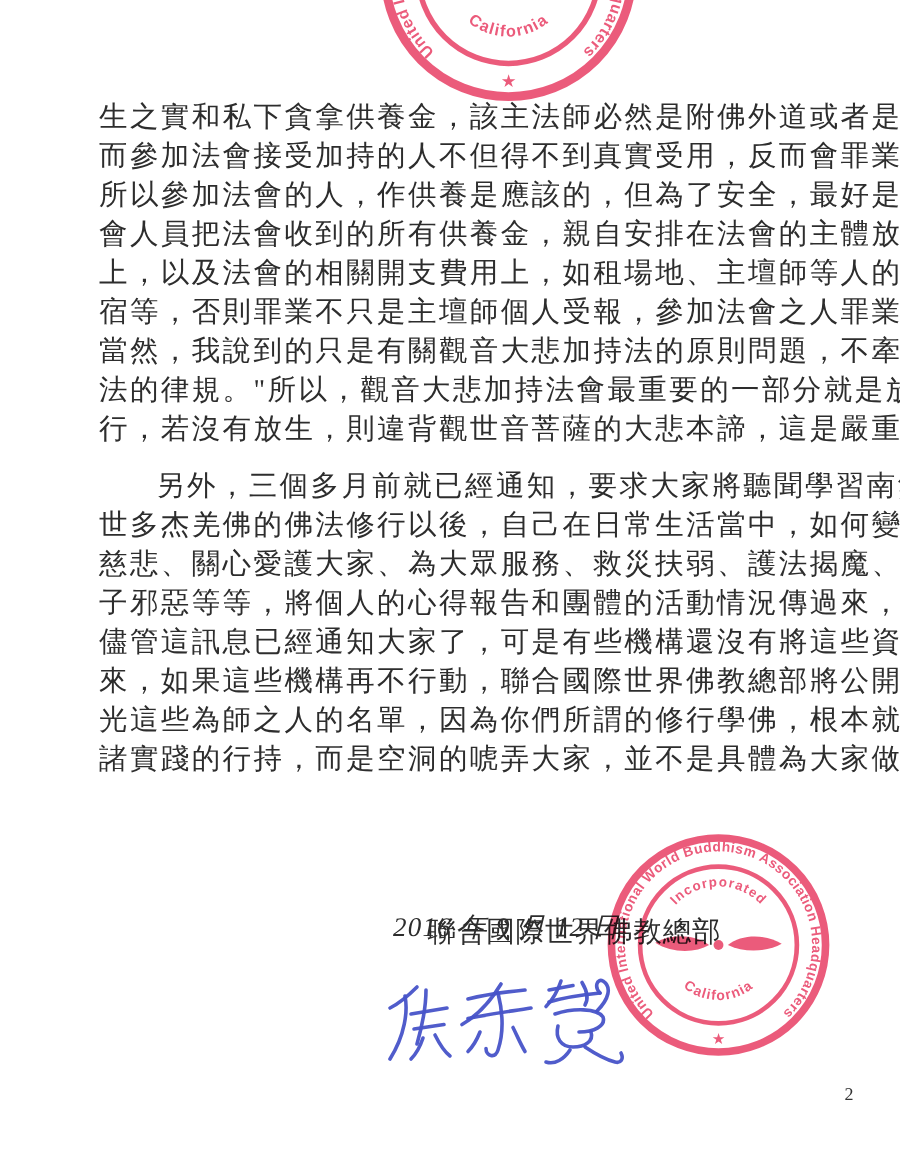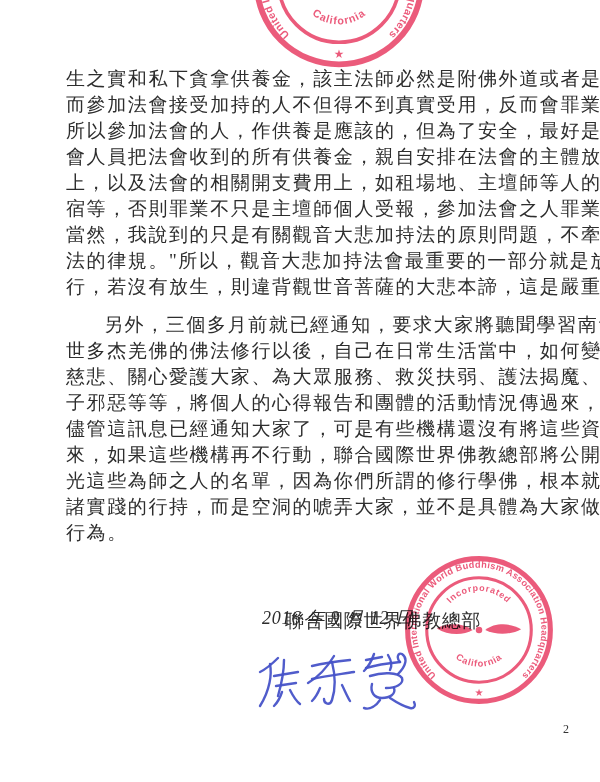--- a/index.html
+++ b/index.html
@@ -106,21 +106,20 @@
     </div>
     <div class="para2">
       <div class="line indent">另外，三個多月前就已經通知，要求大家將聽聞學習南無第三</div>
       <div class="line">世多杰羌佛的佛法修行以後，自己在日常生活當中，如何變得善良</div>
       <div class="line">慈悲、關心愛護大家、為大眾服務、救災扶弱、護法揭魔、反對騙</div>
       <div class="line">子邪惡等等，將個人的心得報告和團體的活動情況傳過來，但是，</div>
       <div class="line">儘管這訊息已經通知大家了，可是有些機構還沒有將這些資料傳過</div>
       <div class="line">來，如果這些機構再不行動，聯合國際世界佛教總部將公開公告曝</div>
       <div class="line">光這些為師之人的名單，因為你們所謂的修行學佛，根本就不是付</div>
       <div class="line">諸實踐的行持，而是空洞的唬弄大家，並不是具體為大家做好事的</div>
-      <div class="line">行為。</div>
     </div>
   </div>
 
   <div class="org-line">聯合國際世界佛教總部</div>
   <div class="date-line">2016 年 9 月 12 日</div>
 
   <svg class="signature" viewBox="0 0 180 64" aria-label="祿東贊">
     <path d="M 30,6 C 24,12 18,17 12,20"></path>
     <path d="M 22,12 C 24,22 22,38 12,54"></path>
     <path d="M 36,8 C 36,18 34,30 30,44"></path>

